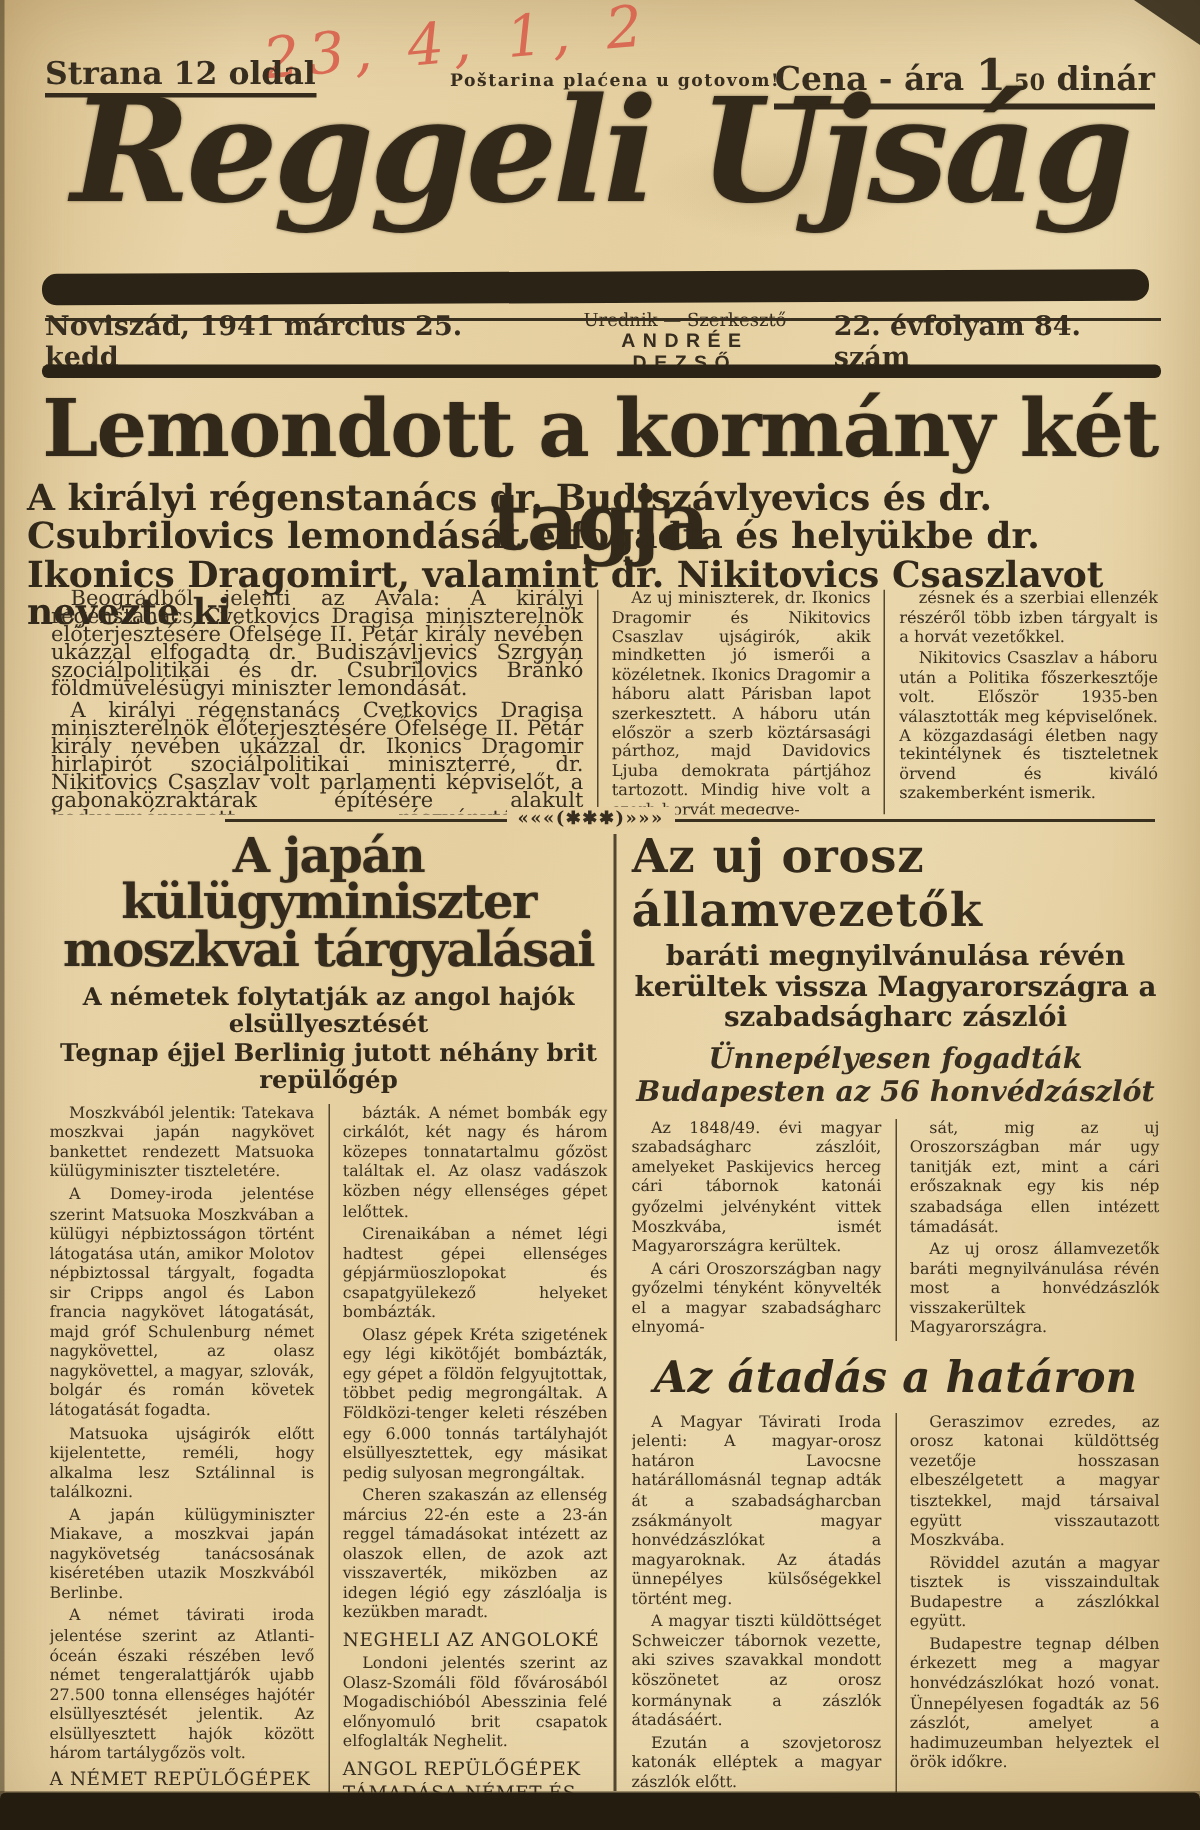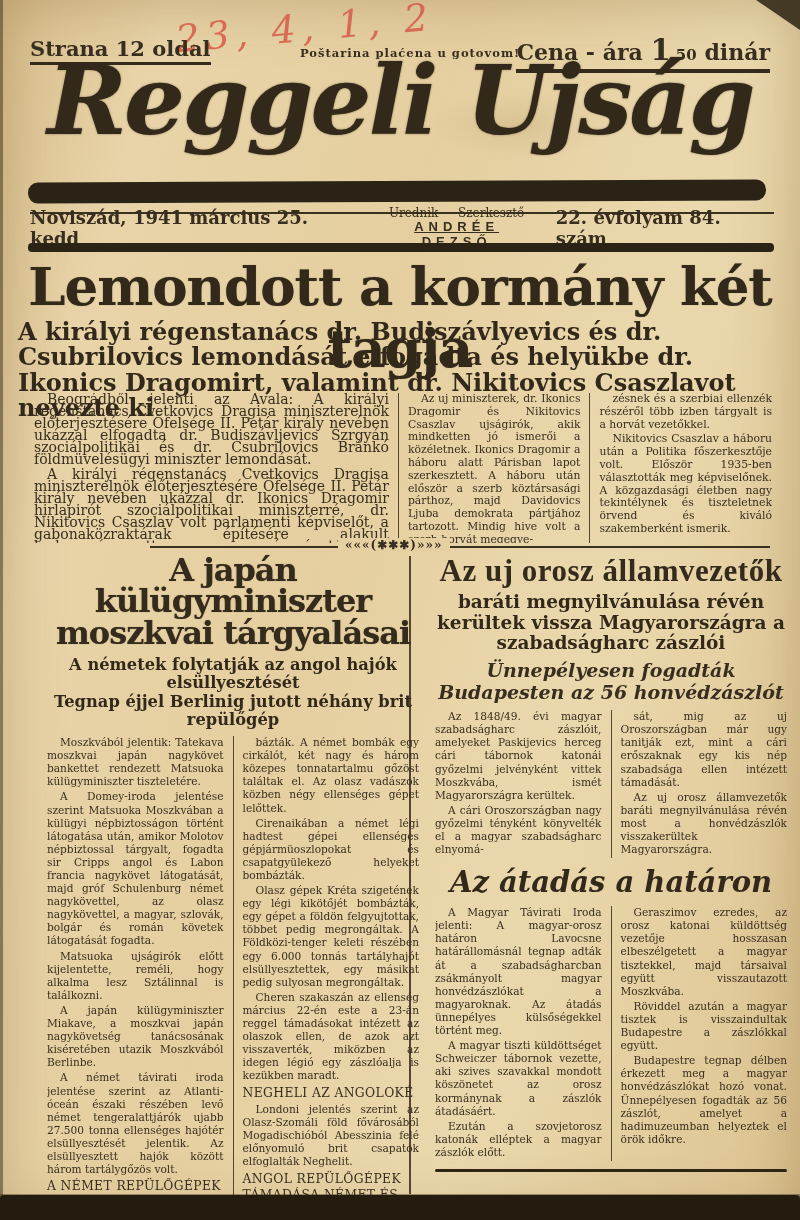--- a/index.html
+++ b/index.html
@@ -20,52 +20,52 @@
 
   
   .masthead{top:48px;left:0;right:0;text-align:center;font-size:96px;font-weight:bold;font-style:italic;
     letter-spacing:-3px;color:#33291a;text-shadow:0 0 2px rgba(45,35,15,.55);line-height:1.1;}
   .mast-bar{top:181px;left:28px;right:34px;height:21px;background:#2b2315;border-radius:10px;transform:rotate(-.25deg);}
   .thin-rule{top:212px;left:30px;right:26px;height:2px;background:#3a3020;}
   .dateline{top:215px;left:30px;right:26px;display:flex;justify-content:space-between;align-items:center;height:26px;gap:19px;}
   .date-left,.date-right{font-weight:bold;font-size:18px;}
   .editor{ text-align:center;line-height:1.1;}
   .editor .lbl{font-size:12px;}
-  .editor .name{font-size:13px;font-weight:bold;letter-spacing:5px;font-family:"Liberation Sans",sans-serif;text-decoration:underline;}
+  .editor .name{font-size:13px;font-weight:bold;letter-spacing:5px;font-family:"Liberation Sans",sans-serif;}
   .double-rule{top:243px;left:28px;right:26px;height:9px;background:#2b2315;border-radius:4px;}
 
   
   .lead-headline{top:255px;left:0;right:0;text-align:center;font-weight:bold;font-size:53px;
     letter-spacing:-1px;color:#33291a;text-shadow:0 0 1px rgba(45,35,15,.5);}
   .lead-deck{top:319px;left:18px;right:18px;text-align:left;font-weight:bold;font-size:24px;line-height:1.06;
     color:#33291a;}
   .lead-cols{top:393px;left:34px;width:738px;height:150px;display:flex;overflow:hidden;}
   .lead-c1{width:362px;font-size:14px;line-height:12.1px;}
   .lead-c2,.lead-c3{width:176px;font-size:10.8px;line-height:12.8px;}
   .vr{border-left:1.5px solid #55462f;margin-left:9px;padding-left:9px;}
   .body-text p{margin:0 0 2px 0;text-indent:13px;text-align:justify;}
   .ornament-line{top:546px;left:150px;right:30px;border-top:2px solid #3a3020;}
   .ornament{top:538px;left:338px;background:#e6d0a2;padding:0 7px;font-size:12px;font-weight:bold;letter-spacing:1px;}
 
   
   .section-vr{top:556px;left:409px;width:2px;bottom:26px;background:#55462f;}
-  .sec{overflow:hidden;margin-left:14px;}
+  .sec{overflow:hidden;}
   .sec-left{top:553px;left:33px;width:372px;height:642px;}
   .sec-right{top:553px;left:421px;width:352px;height:642px;}
 
   .japan-headline{text-align:center;font-weight:bold;font-size:32px;line-height:.98;letter-spacing:-1px;
     color:#352b1c;text-shadow:0 0 1px rgba(45,35,15,.5);margin:2px 0 7px;}
   .japan-deck{text-align:center;font-weight:bold;font-size:16.3px;line-height:1.12;margin-bottom:7px;color:#33291a;}
   .twocol{display:flex;}
   .colw{width:50%;}
   .smallbody{font-size:10.6px;line-height:13.1px;}
   .col-subhead{font-weight:normal;font-size:12.3px;line-height:1.35;letter-spacing:.4px;margin:8px 0 6px;
     text-indent:0 !important;text-align:left !important;}
 
-  .rus-headline{text-align:center;font-weight:bold;font-size:31px;letter-spacing:.5px;color:#352b1c;margin:0 0 3px;font-family:Liberation Serif, serif;}
+  .rus-headline{text-align:left;font-weight:bold;font-size:31px;letter-spacing:.5px;color:#352b1c;margin:0 0 3px;}
   .rus-deck{text-align:center;font-weight:bold;font-size:18.5px;line-height:1.12;margin-bottom:5px;color:#33291a;}
   .rus-italic{text-align:center;font-weight:bold;font-style:italic;font-size:19px;margin-bottom:7px;}
   .mid-headline{text-align:center;font-weight:bold;font-style:italic;font-size:29px;margin:7px 0 7px;color:#33291a;}
   .sec-rule{height:3px;background:#2e2516;margin:8px 0 8px;border-radius:2px;}
 
   
   .corner-tr{top:0;right:0;width:0;height:0;border-top:30px solid #2a2212;border-left:44px solid transparent;opacity:.85;}
   .edge-left{top:0;left:0;width:3px;height:1220px;background:rgba(42,33,16,.45);}
   .edge-bottom{left:0;right:0;bottom:0;height:25px;background:#241c0f;border-radius:4px 4px 0 0;}
   .edge-bottom2{left:0;right:0;bottom:22px;height:4px;background:rgba(42,33,16,.4);}

